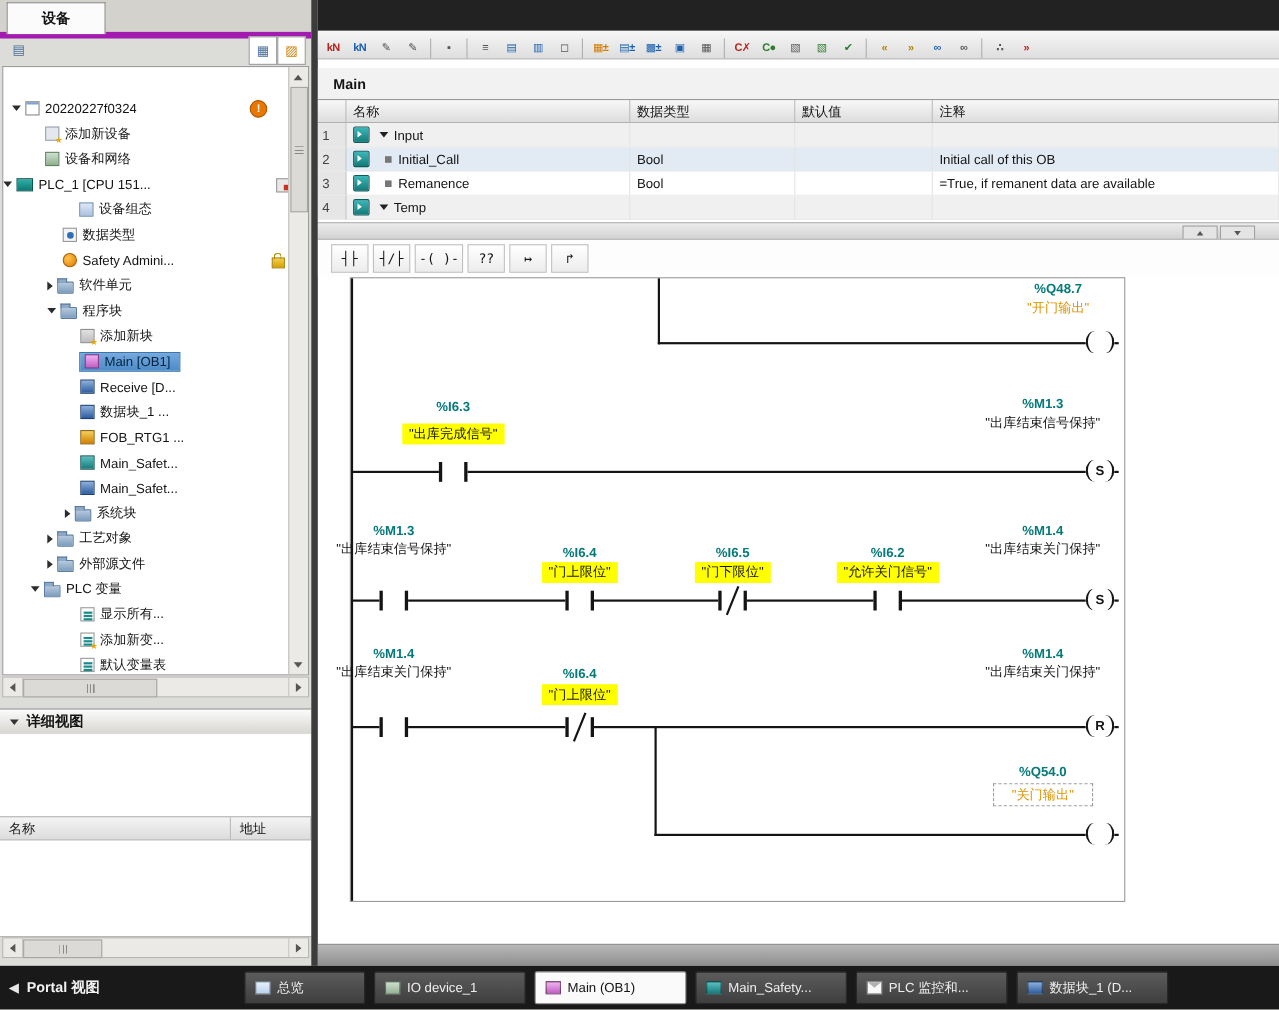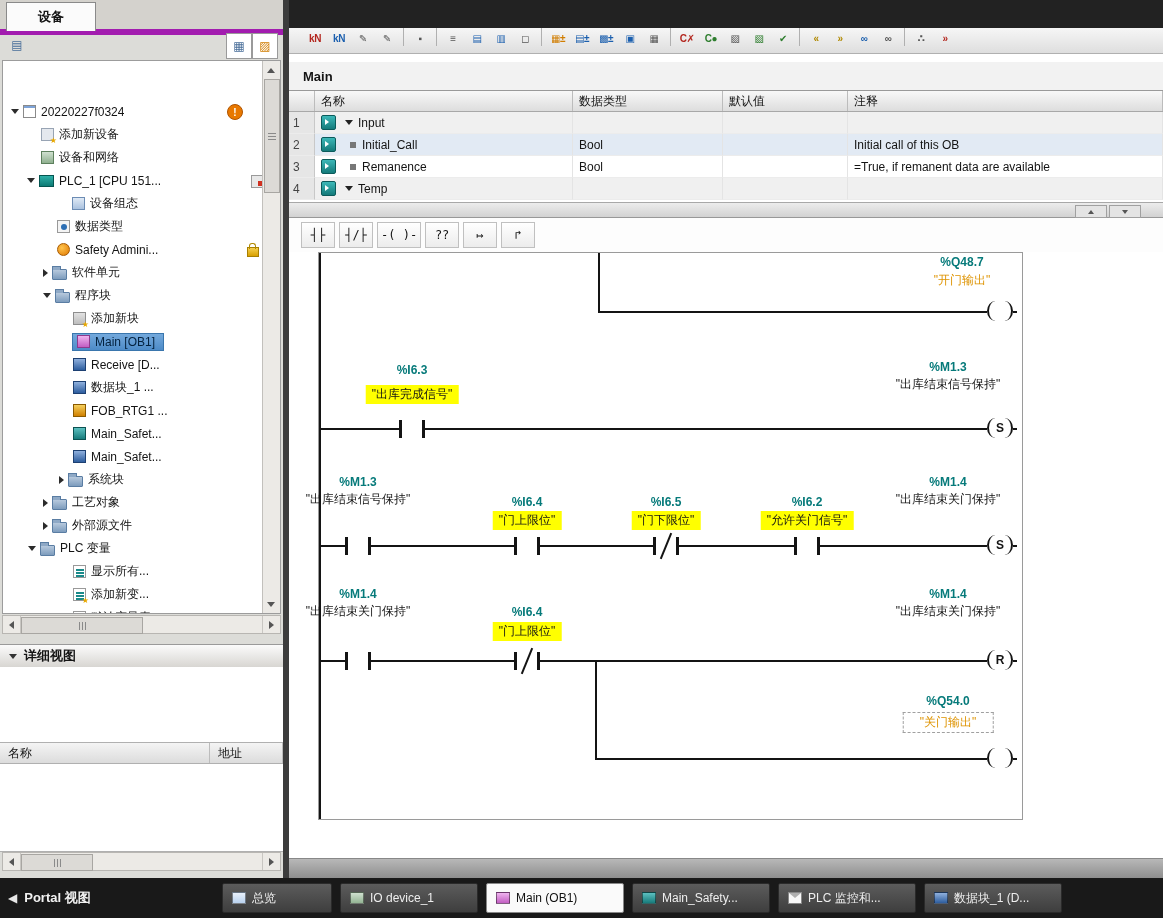--- a/index.html
+++ b/index.html
@@ -11,21 +11,21 @@
   .tabstrip{position:absolute;left:0;top:0;width:283px;height:29px;background:#d4d2cd;border-bottom:6px solid #a21caf;}
   .tab{position:absolute;left:6px;top:2px;width:88px;height:28px;background:#fbfbfb;border:1px solid #8a8a8a;border-bottom:none;
        font-weight:bold;font-size:13px;display:flex;align-items:center;justify-content:center;z-index:2;}
   .ptoolbar{position:absolute;left:0;top:30px;width:283px;height:30px;}
   .pt-icon{position:absolute;left:8px;top:6px;width:18px;height:18px;display:flex;align-items:center;justify-content:center;color:#4a6f9a;font-size:12px;}
   .pt-btn{position:absolute;top:3px;width:24px;height:24px;background:#fff;border:1px solid #9a9a9a;display:flex;align-items:center;justify-content:center;font-size:12px;}
   .pt-b1{left:226px;color:#4a6f9a;}
   .pt-b2{left:252px;color:#d17d00;}
 
   .treebox{position:absolute;left:2px;top:60px;width:279px;height:554px;background:#fff;border:1px solid #9c9c9c;overflow:hidden;box-sizing:border-box;}
-  .trows{position:absolute;left:0;top:26px;right:17px;margin-top:13px;}
+  .trows{position:absolute;left:0;top:26px;right:17px;}
   .trow{position:relative;height:23px;display:flex;align-items:center;white-space:nowrap;}
   .tlabel{overflow:hidden;text-overflow:ellipsis;}
   .texp{flex:none;margin-right:4px;width:0;height:0;}
   .texp.open{border-left:4px solid transparent;border-right:4px solid transparent;border-top:5px solid #2b2b2b;}
   .texp.closed{border-top:4px solid transparent;border-bottom:4px solid transparent;border-left:5px solid #2b2b2b;}
   .ticon{flex:none;margin-right:5px;box-sizing:border-box;}
   .selwrap{display:flex;align-items:center;background:linear-gradient(#74a9dc,#4d8bc8);outline:1px solid #3a76ad;padding:1px 8px 1px 2px;color:#04223f;}
   .selwrap .ticon{margin-left:2px;}
 
   .i-project{width:13px;height:13px;background:#fff;border:1px solid #8a8a8a;box-shadow:inset 0 2px 0 #7da3d8;}
@@ -81,21 +81,21 @@
       background:linear-gradient(#f4f4f4,#dcdcdc);border-top:1px solid #b0b0b0;border-bottom:1px solid #b0b0b0;box-sizing:border-box;}
   .dv-colhead span{display:flex;align-items:center;padding-left:8px;border-right:1px solid #bcbcbc;}
 
   
   .vsplit{position:absolute;left:283px;top:0;width:6px;height:878px;background:#3c3c3c;}
 
   
   .editor{position:absolute;left:289px;top:0;width:874px;height:878px;background:#fff;}
   .topstrip{position:absolute;left:0;top:0;width:100%;height:28px;background:#222;}
   .etoolbar{position:absolute;left:0;top:28px;width:100%;height:26px;background:linear-gradient(#f6f6f6,#dedede);
-      border-bottom:1px solid #b0b0b0;display:flex;align-items:flex-start;padding:0 14px;box-sizing:border-box;}
+      border-bottom:1px solid #b0b0b0;display:flex;align-items:flex-end;padding:0 2px;box-sizing:border-box;}
   .eicon{min-width:20px;height:20px;display:flex;align-items:center;justify-content:center;font-size:10px;font-weight:bold;padding:0 2px;letter-spacing:-0.5px;}
   .esep{width:1px;height:18px;background:#b0b0b0;margin:0 4px;flex:none;}
   .c-red{color:#b3261e;} .c-blue{color:#1b5fae;} .c-gray{color:#555;} .c-green{color:#2d7d2d;} .c-orange{color:#d17d00;} .c-gold{color:#b08900;}
 
   .titlebar{position:absolute;left:0;top:62px;width:100%;height:28px;background:#f2f2f2;display:flex;align-items:center;
       padding-left:14px;box-sizing:border-box;font-weight:bold;font-size:13px;}
 
   .vartable{position:absolute;left:0;top:90px;width:100%;height:112px;background:#fff;overflow:hidden;}
   .vhead,.vrow{display:grid;grid-template-columns:26px 258px 150px 125px 1fr;height:22px;}
   .vhead{background:linear-gradient(#f8f8f8,#ddd);border-top:1px solid #999;border-bottom:1px solid #a8a8a8;box-sizing:border-box;}
@@ -179,21 +179,21 @@
           <span class="badge"></span>
         </div>
         <div class="trow" style="padding-left:38px">
           <span class="ticon i-adddev"></span>
           <span class="tlabel">添加新设备</span>
         </div>
         <div class="trow" style="padding-left:38px">
           <span class="ticon i-network"></span>
           <span class="tlabel">设备和网络</span>
         </div>
-        <div class="trow" style="padding-left:24px">
+        <div class="trow" style="">
           <span class="texp open"></span>
           <span class="ticon i-plc"></span>
           <span class="tlabel">PLC_1 [CPU 151...</span>
           <span class="i-plcflag"></span>
         </div>
         <div class="trow" style="padding-left:69px">
           <span class="ticon i-devconf"></span>
           <span class="tlabel">设备组态</span>
         </div>
         <div class="trow" style="padding-left:54px">

